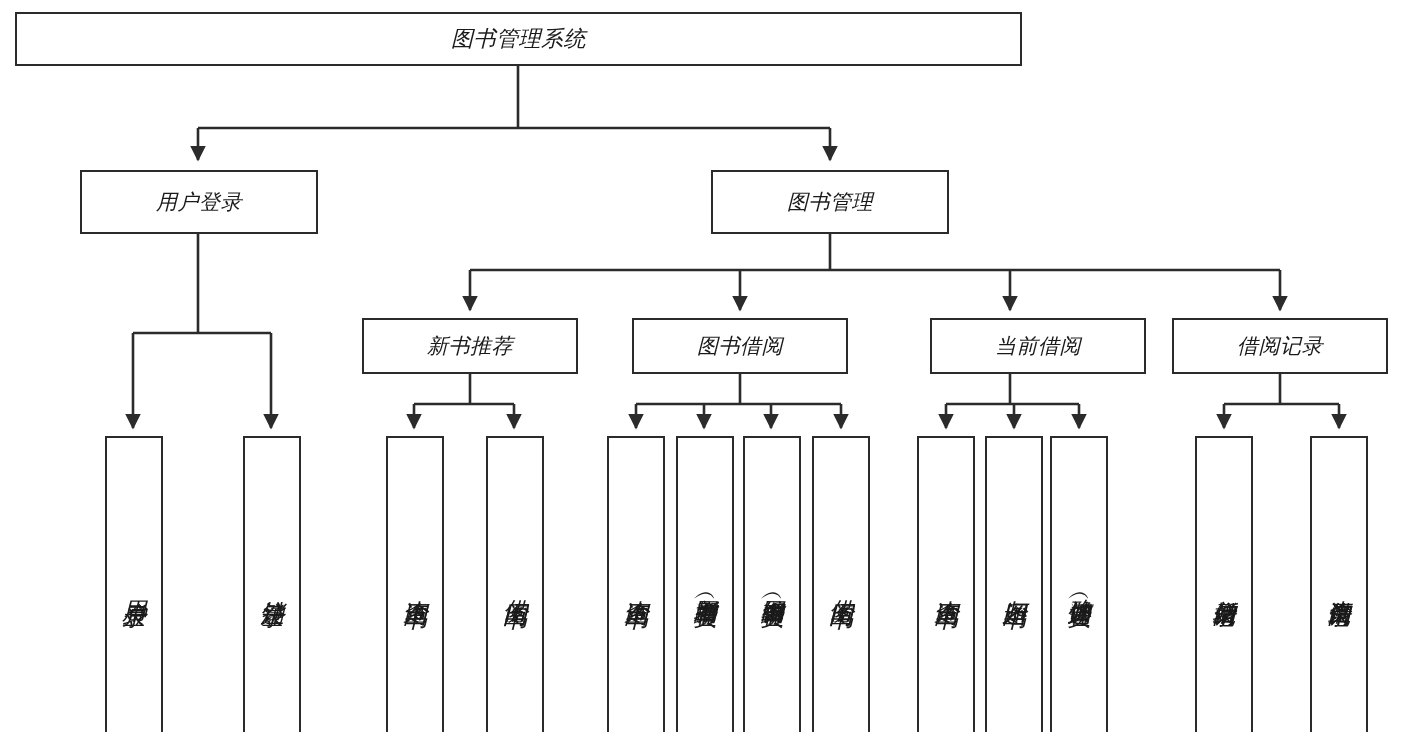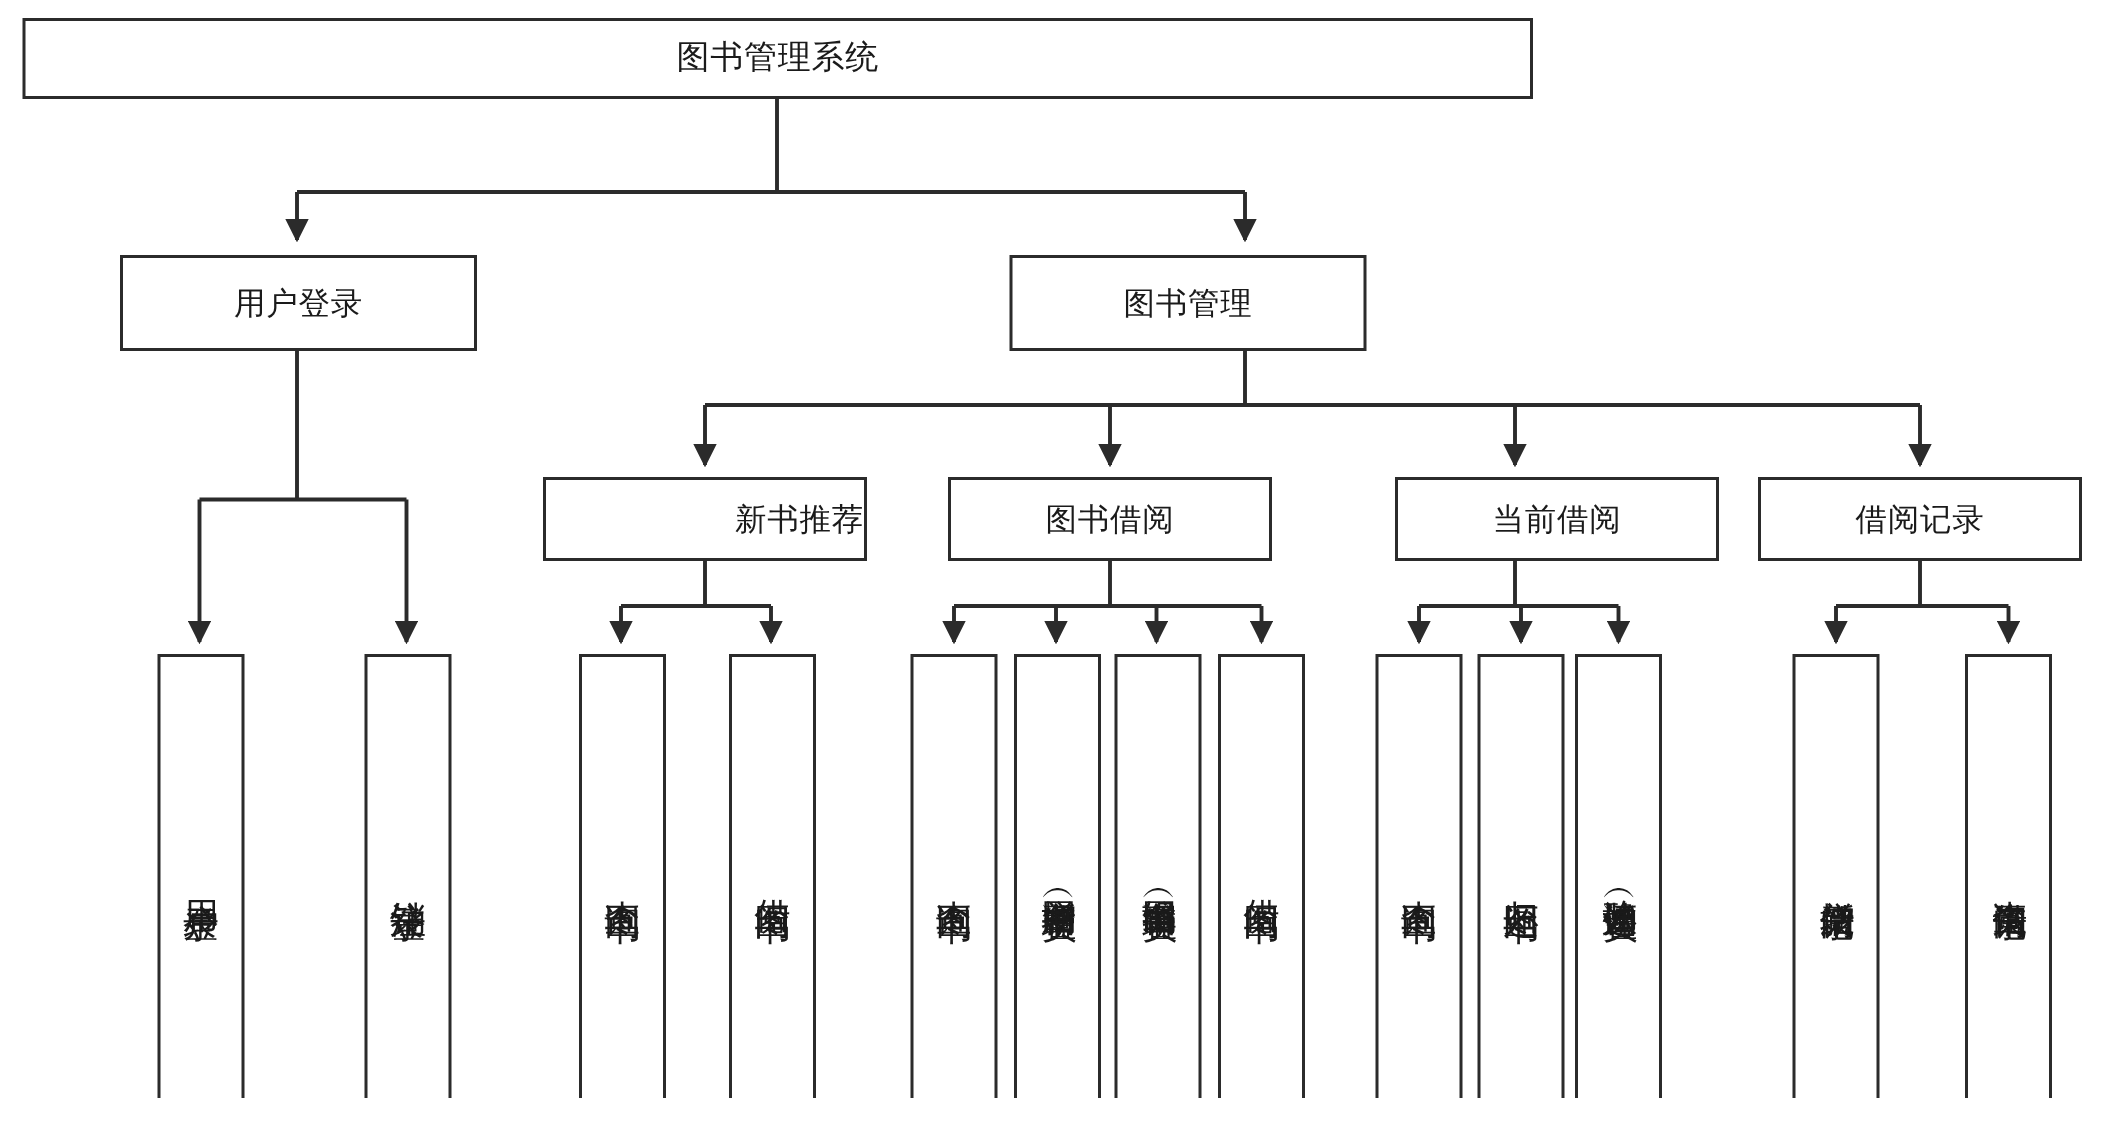--- a/index.html
+++ b/index.html
@@ -10,20 +10,21 @@
   }
   body {
     font-family: "DejaVu Sans", "Liberation Sans", sans-serif;
   }
   #diagram {
     position: relative;
     width: 1405px;
     height: 732px;
     background: #ffffff;
     overflow: hidden;
+    font-style: italic;
   }
   #connectors {
     position: absolute;
     left: 0;
     top: 0;
     width: 1405px;
     height: 747px;
     pointer-events: none;
   }
   .node {
@@ -134,25 +135,25 @@
     </g>
   </svg>
 
   <div class="node horiz root" style="left:15px; top:12px; width:1007px; height:54px;">
     <span class="label">图书管理系统</span>
   </div>
 
   <div class="node horiz" style="left:80px; top:170px; width:238px; height:64px;">
     <span class="label">用户登录</span>
   </div>
-  <div class="node horiz" style="left:673px; top:170px; width:238px; height:64px;">
+  <div class="node horiz" style="left:711px; top:170px; width:238px; height:64px;">
     <span class="label">图书管理</span>
   </div>
 
-  <div class="node horiz" style="left:362px; top:318px; width:216px; height:56px;justify-content:flex-end;">
+  <div class="node horiz" style="left:362px; top:318px; width:216px; height:56px;">
     <span class="label">新书推荐</span>
   </div>
   <div class="node horiz" style="left:632px; top:318px; width:216px; height:56px;align-items:center;">
     <span class="label">图书借阅</span>
   </div>
   <div class="node horiz" style="left:902px; top:318px; width:216px; height:56px;margin-left:28px;">
     <span class="label">当前借阅</span>
   </div>
   <div class="node horiz" style="left:1172px; top:318px; width:216px; height:56px;">
     <span class="label">借阅记录</span>

